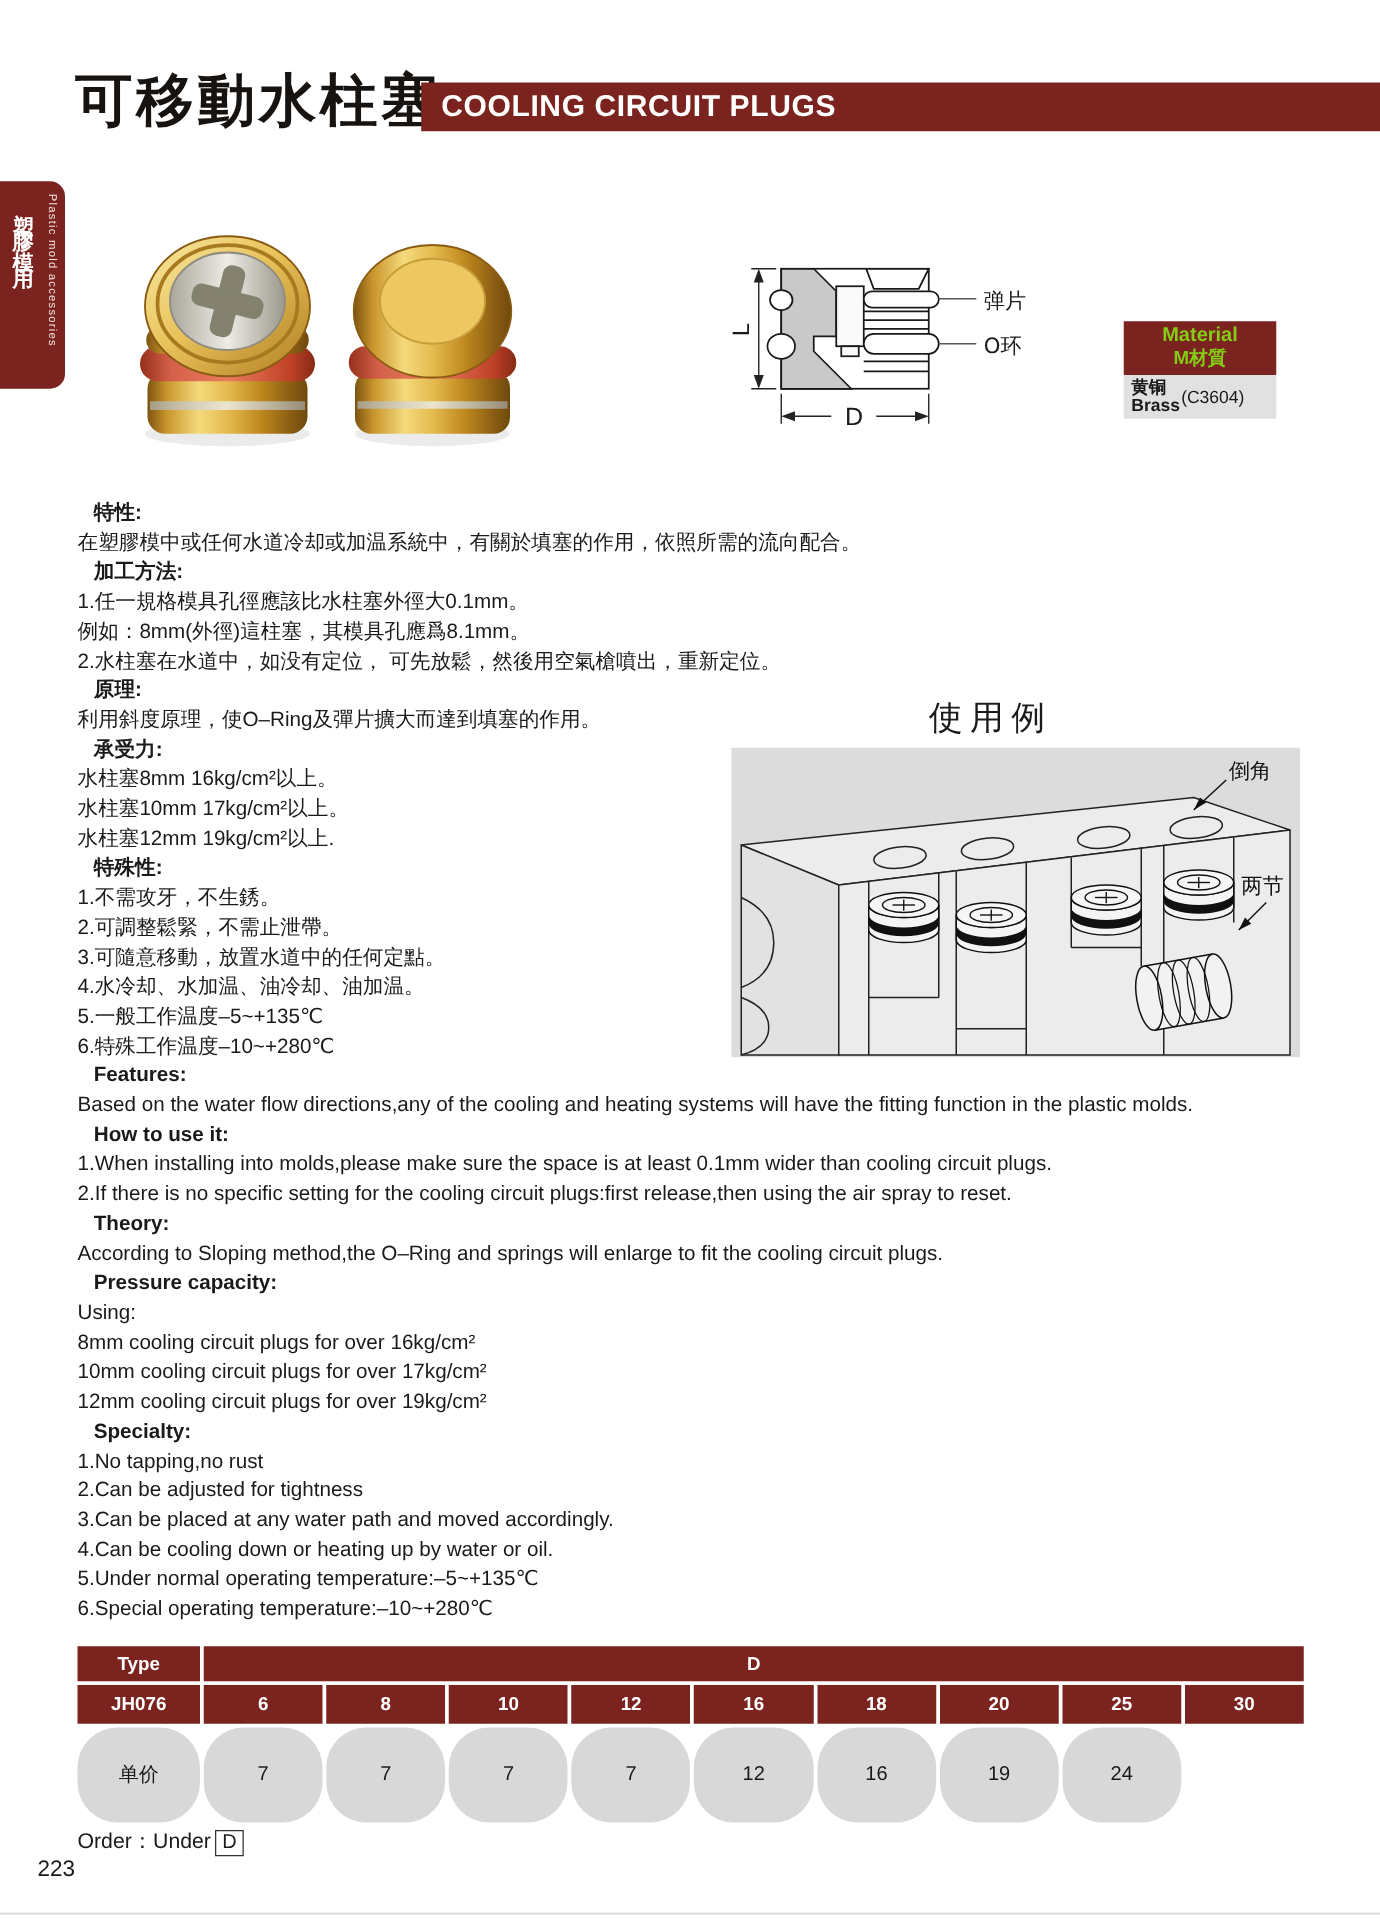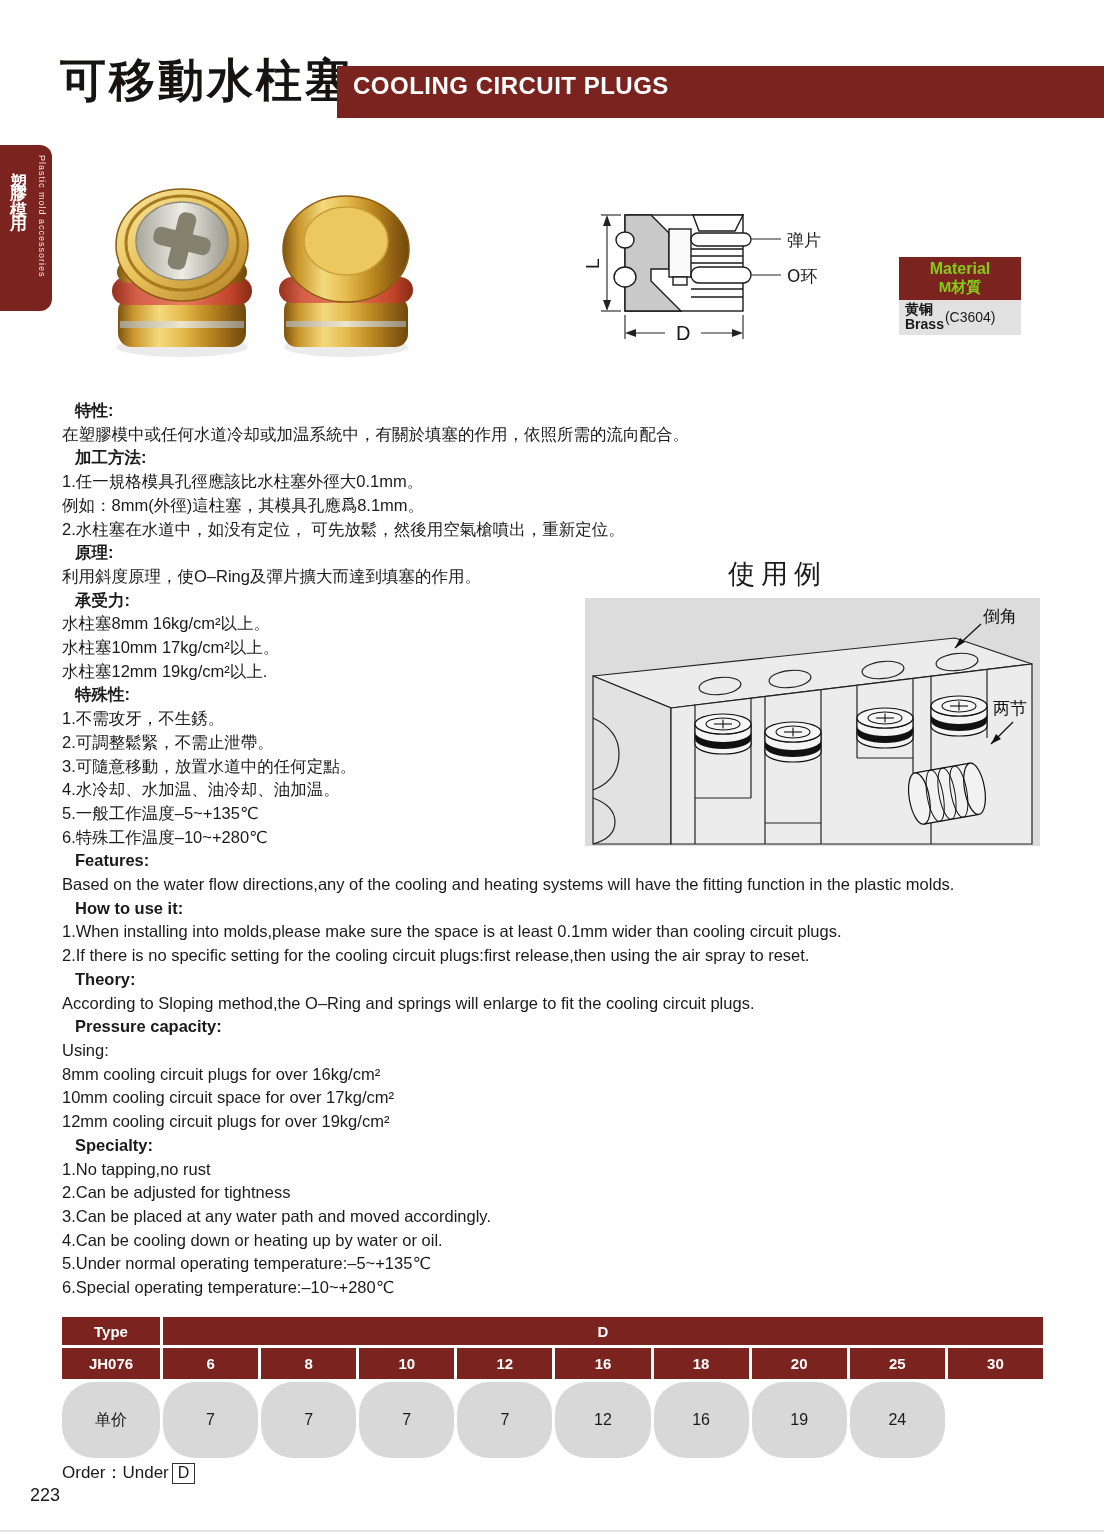--- a/index.html
+++ b/index.html
@@ -2,21 +2,21 @@
 <html><head>
 <meta charset="utf-8">
 <style>
   * { margin:0; padding:0; box-sizing:border-box; }
   html,body { background:#ffffff; }
   body { font-family:"Liberation Sans","DejaVu Sans",sans-serif; color:#1a1a1a; }
   .page { position:relative; width:1104px; height:1535px; background:#fff; overflow:hidden; }
 
   
   .title-zh { position:absolute; left:60px; top:50px; font-size:46px; font-weight:900; letter-spacing:3px; color:#171310; }
-  .title-bar { position:absolute; left:337px; top:66px; right:0; height:52px; background:var(--accent); }
+  .title-bar { position:absolute; left:337px; top:66px; right:0; height:39px; background:var(--accent); }
   .title-bar span { display:block; line-height:39px; padding-left:16px; color:#fff; font-size:24px; font-weight:bold; letter-spacing:.5px; }
 
   
   .side-tab { position:absolute; left:0; top:145px; width:52px; height:166px; background:var(--accent); border-radius:0 12px 12px 0; }
   .side-tab .zh { position:absolute; left:7px; top:12px; writing-mode:vertical-lr; color:#fff; font-size:17px; font-weight:bold; letter-spacing:15px; }
   .side-tab .en { position:absolute; right:5px; top:10px; writing-mode:vertical-rl; color:#f3e2e0; font-size:9px; letter-spacing:1px; }
 
   
   .photo { position:absolute; left:92px; top:183px; }
   .xsection { position:absolute; left:565px; top:183px; }
@@ -26,21 +26,21 @@
   .material .hd .l2 { font-size:15px; }
   .material .bd { background:#e1e1e1; display:flex; align-items:center; padding:2px 6px 3px; }
   .material .bd .col { line-height:15px; font-size:14px; font-weight:bold; }
   .material .bd .code { font-size:14px; font-weight:normal; margin-left:1px; }
 
   
   .content { position:absolute; left:62px; top:399px; width:995px; font-size:16.5px; line-height:23.7px; }
   .content .h { font-weight:bold;padding-left:13px; }
 
   
-  .usage-title { position:absolute; left:550px; top:556px; width:455px; text-align:center; font-size:27px; letter-spacing:6px; color:#1a1a1a; }
+  .usage-title { position:absolute; left:565px; top:556px; width:455px; text-align:center; font-size:27px; letter-spacing:6px; color:#1a1a1a; }
   .usage { position:absolute; left:585px; top:598px; }
 
   
   .ptable { position:absolute; left:62px; top:1317px; width:981px; display:grid;
             grid-template-columns:98px repeat(9,1fr); grid-template-rows:28px 31px 76px; gap:3px; }
   .ptable .th { background:var(--accent); color:#fff; font-weight:bold; font-size:15px;
                 display:flex; align-items:center; justify-content:center; }
   .ptable .td { background:#d8d8d8; color:#1a1a1a; font-size:16px;
                 display:flex; align-items:center; justify-content:center;border-radius:32px; }
   .ptable .span9 { grid-column:2 / span 9; }
@@ -199,21 +199,21 @@
     <div class="h">Features:</div>
     <div>Based on the water flow directions,any of the cooling and heating systems will have the fitting function in the plastic molds.</div>
     <div class="h">How to use it:</div>
     <div>1.When installing into molds,please make sure the space is at least 0.1mm wider than cooling circuit plugs.</div>
     <div>2.If there is no specific setting for the cooling circuit plugs:first release,then using the air spray to reset.</div>
     <div class="h">Theory:</div>
     <div>According to Sloping method,the O–Ring and springs will enlarge to fit the cooling circuit plugs.</div>
     <div class="h">Pressure capacity:</div>
     <div>Using:</div>
     <div>8mm cooling circuit plugs for over 16kg/cm²</div>
-    <div>10mm cooling circuit space for over 17kg/cm²</div>
+    <div>10mm cooling circuit plugs for over 17kg/cm²</div>
     <div>12mm cooling circuit plugs for over 19kg/cm²</div>
     <div class="h">Specialty:</div>
     <div>1.No tapping,no rust</div>
     <div>2.Can be adjusted for tightness</div>
     <div>3.Can be placed at any water path and moved accordingly.</div>
     <div>4.Can be cooling down or heating up by water or oil.</div>
     <div>5.Under normal operating temperature:–5~+135℃</div>
     <div>6.Special operating temperature:–10~+280℃</div>
   </div>
 

